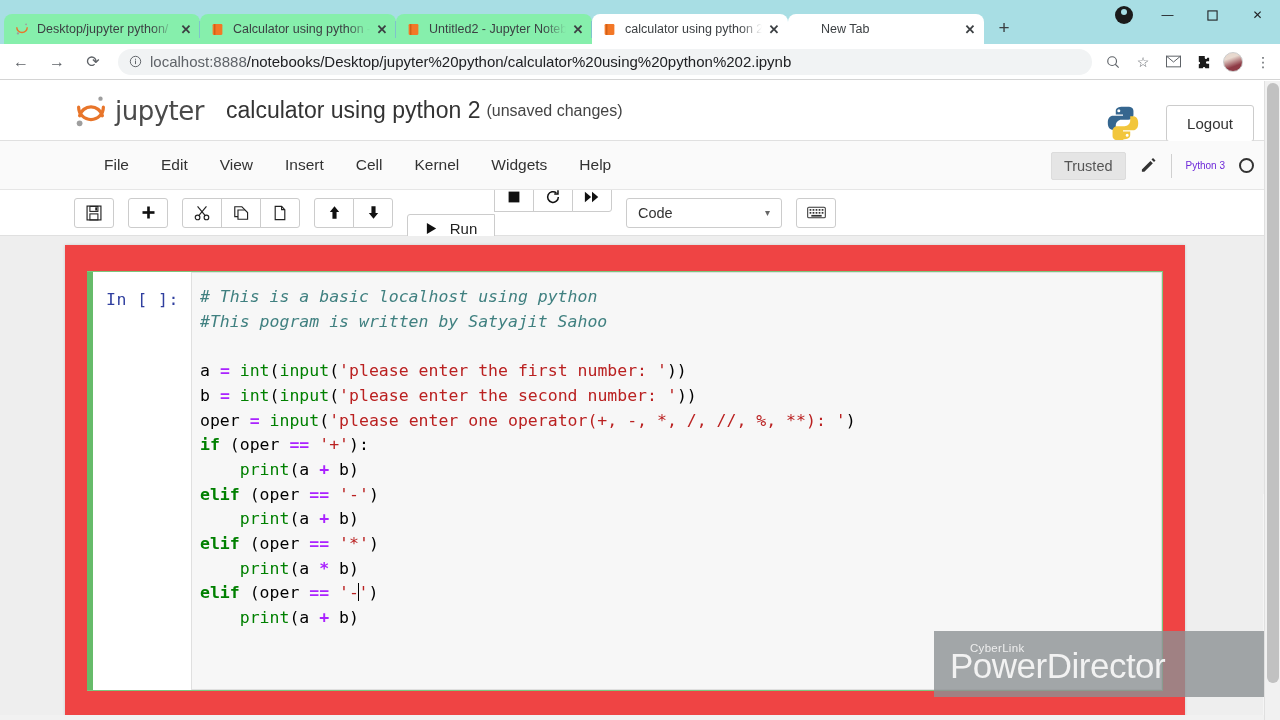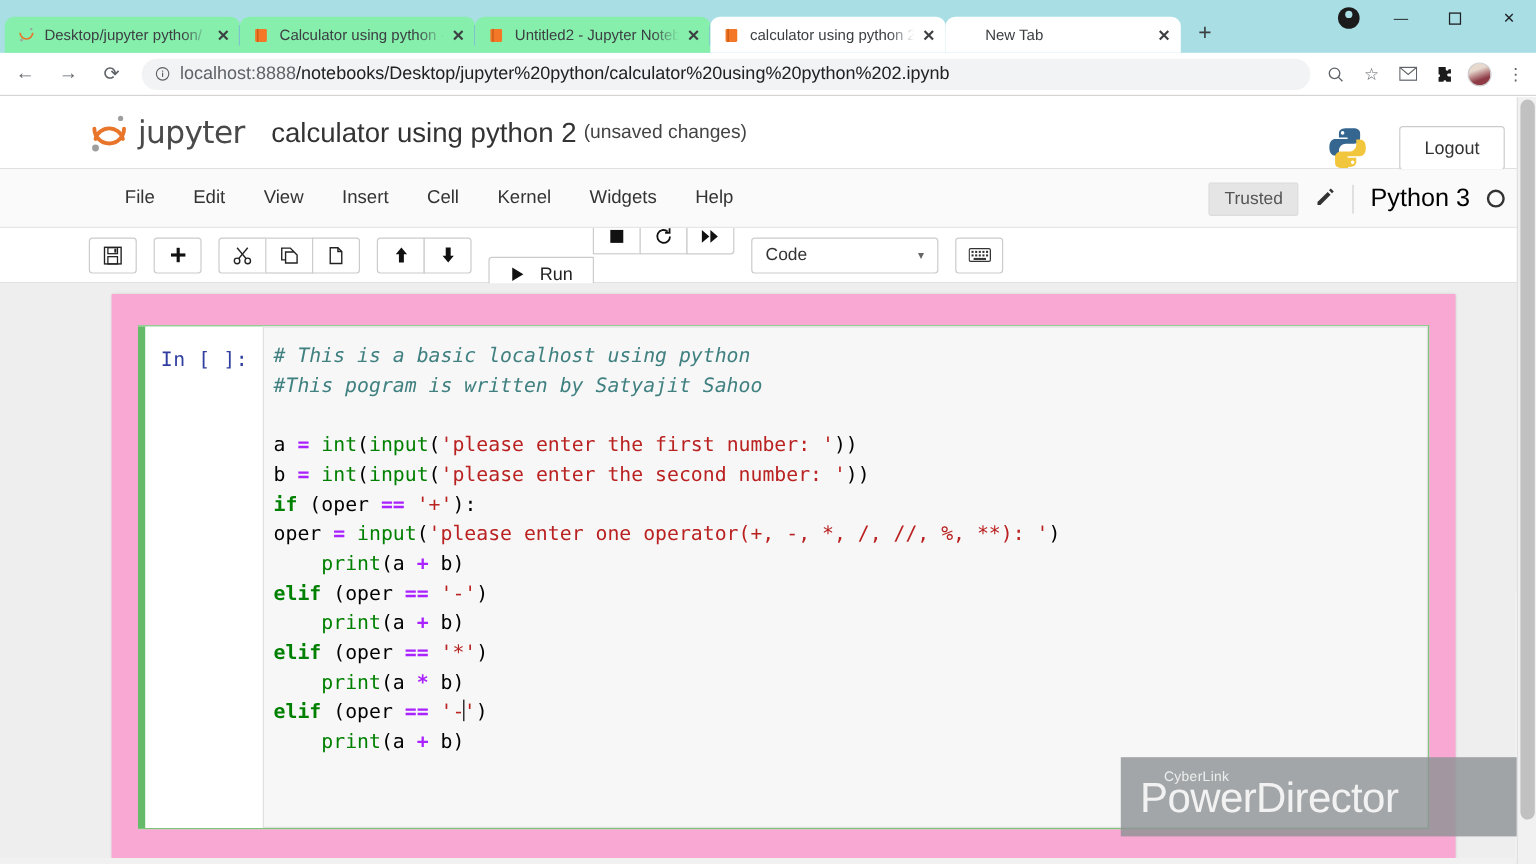--- a/index.html
+++ b/index.html
@@ -158,21 +158,21 @@
     position: absolute; right: 26px; top: 0; height: 49px;
     display: flex; align-items: center; gap: 14px;
   }
   #trusted-badge {
     border: 1px solid #dcdcdc; background: #e5e5e5;
     padding: 5px 12px; font-size: 14.5px; color: #555;
     border-radius: 2px;
   }
   #edit-pencil { font-size: 15px; color: #333; }
   #kernel-divider { width: 1px; height: 24px; background: #d0d0d0; }
-  #kernel-name { font-size: 21px; color: #000000; }
+  #kernel-name { font-size: 10px; color: #6d28d9; }
   #kernel-idle {
     width: 15px; height: 15px; border-radius: 50%;
     border: 2px solid #333;
   }
 
   
   #jp-toolbar {
     height: 46px; background: #ffffff;
     border-bottom: 1px solid #e0e0e0;
     display: flex; align-items: center; padding-left: 74px; gap: 14px;
@@ -199,24 +199,23 @@
   #celltype-chevron { font-size: 10px; color: #666; }
 
   
   #nb-body {
     height: 484px; background: #eeeeee;
     position: relative; overflow: hidden;
   }
   #nb-page {
     position: absolute; left: 65px; top: 9px;
     width: 1120px; min-height: 475px;
-    background: #f9a8d4;
+    background: #ef4444;
     box-shadow: 0 0 3px rgba(0,0,0,0.14);
     padding: 26px 22px 0 22px;
-    margin-left: 28px;
   }
 
   
   #code-cell {
     border: 1px solid #7cc67c; border-left: none;
     background: #fff; display: flex;
     min-height: 420px; position: relative;
   }
   #cell-selbar {
     width: 6px; background: #66bb6a; flex: 0 0 6px;
@@ -561,22 +560,22 @@
       <div id="nb-page">
         <div id="code-cell">
           <div id="cell-selbar"></div>
           <div id="cell-prompt">In [ ]:</div>
           <div id="cell-editor">
               <div class="cl"><span class="cm"># This is a basic localhost using python</span></div>
               <div class="cl"><span class="cm">#This pogram is written by Satyajit Sahoo</span></div>
               <div class="cl">&nbsp;</div>
               <div class="cl"><span class="pl">a </span><span class="op">=</span><span class="pl"> </span><span class="bi">int</span><span class="pl">(</span><span class="bi">input</span><span class="pl">(</span><span class="st">'please enter the first number: '</span><span class="pl">))</span></div>
               <div class="cl"><span class="pl">b </span><span class="op">=</span><span class="pl"> </span><span class="bi">int</span><span class="pl">(</span><span class="bi">input</span><span class="pl">(</span><span class="st">'please enter the second number: '</span><span class="pl">))</span></div>
+              <div class="cl"><span class="pl">oper </span><span class="op">=</span><span class="pl"> </span><span class="bi">input</span><span class="pl">(</span><span class="st">'please enter one operator(+, -, *, /, //, %, **): '</span><span class="pl">)</span></div>
               <div class="cl"><span class="kw">if</span><span class="pl"> (oper </span><span class="op">==</span><span class="pl"> </span><span class="st">'+'</span><span class="pl">):</span></div>
-              <div class="cl"><span class="pl">oper </span><span class="op">=</span><span class="pl"> </span><span class="bi">input</span><span class="pl">(</span><span class="st">'please enter one operator(+, -, *, /, //, %, **): '</span><span class="pl">)</span></div>
               <div class="cl"><span class="pl">    </span><span class="bi">print</span><span class="pl">(a </span><span class="op">+</span><span class="pl"> b)</span></div>
               <div class="cl"><span class="kw">elif</span><span class="pl"> (oper </span><span class="op">==</span><span class="pl"> </span><span class="st">'-'</span><span class="pl">)</span></div>
               <div class="cl"><span class="pl">    </span><span class="bi">print</span><span class="pl">(a </span><span class="op">+</span><span class="pl"> b)</span></div>
               <div class="cl"><span class="kw">elif</span><span class="pl"> (oper </span><span class="op">==</span><span class="pl"> </span><span class="st">'*'</span><span class="pl">)</span></div>
               <div class="cl"><span class="pl">    </span><span class="bi">print</span><span class="pl">(a </span><span class="op">*</span><span class="pl"> b)</span></div>
               <div class="cl"><span class="kw">elif</span><span class="pl"> (oper </span><span class="op">==</span><span class="pl"> </span><span class="st">'-</span><span id="text-caret"></span><span class="st">'</span><span class="pl">)</span></div>
               <div class="cl"><span class="pl">    </span><span class="bi">print</span><span class="pl">(a </span><span class="op">+</span><span class="pl"> b)</span></div>
             </div>
         </div>
 

